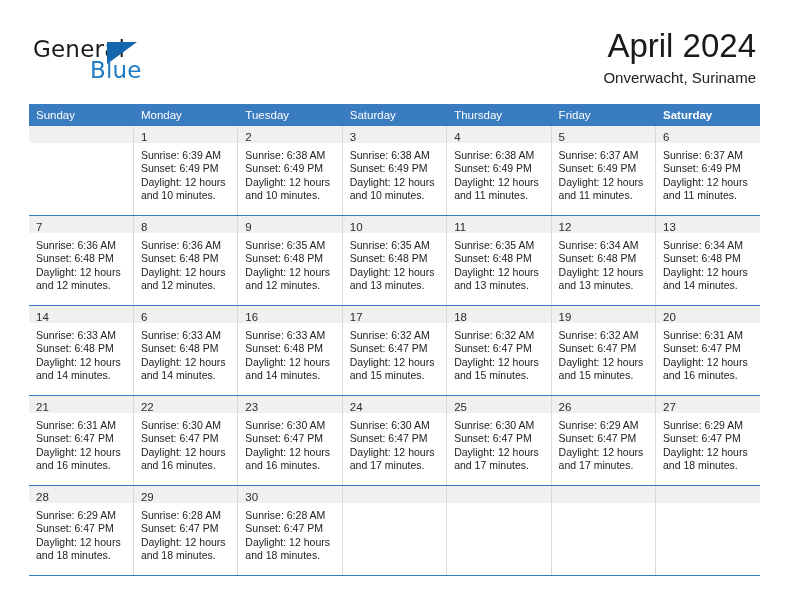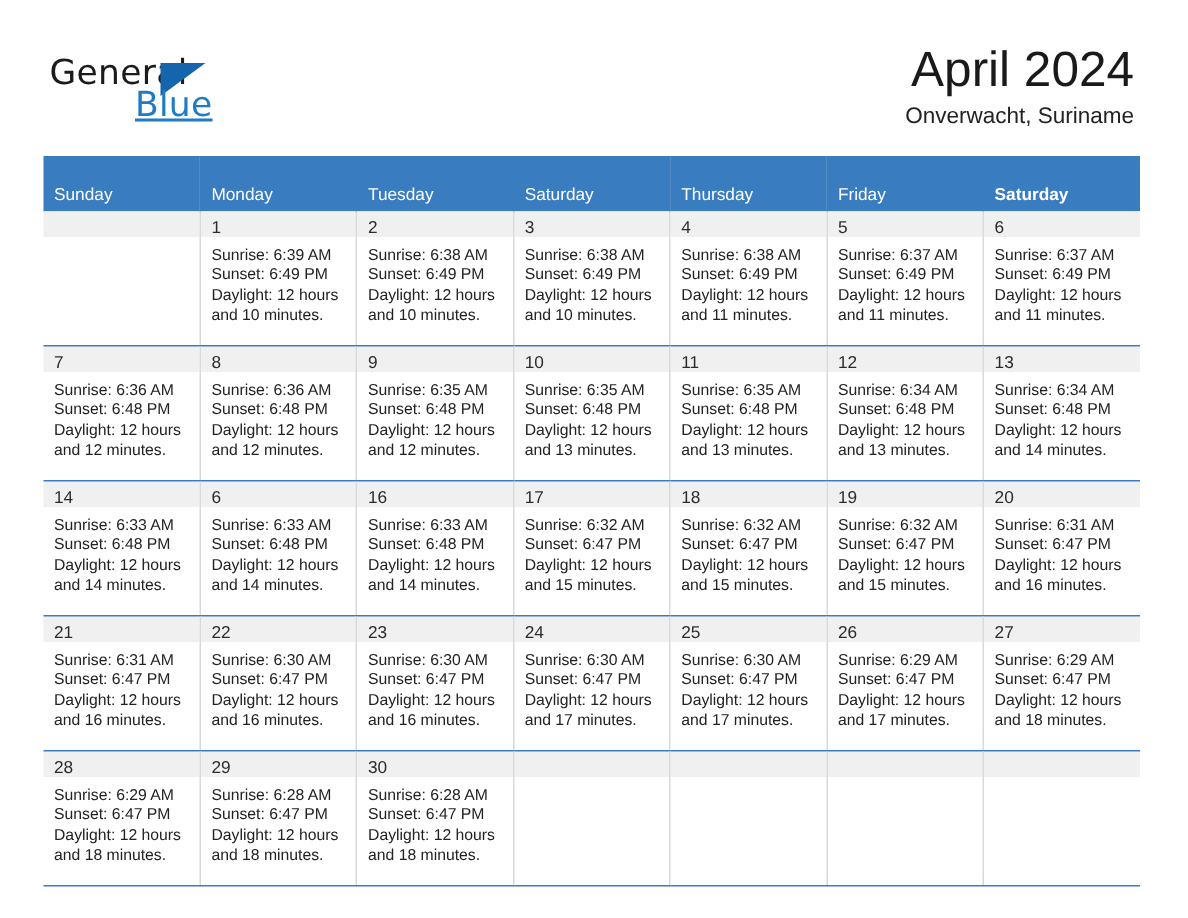--- a/index.html
+++ b/index.html
@@ -47,21 +47,20 @@
   }
   .logo-blue {
     position: absolute;
     left: 57px;
     top: 21px;
     font-size: 23px;
     letter-spacing: 0.2px;
     color: #1e7bc4;
     font-family: "DejaVu Sans", sans-serif;
     line-height: 26px;
-    text-decoration: underline;
   }
   .logo-tri {
     position: absolute;
     left: 74px;
     top: 6px;
     width: 0;
     height: 0;
     border-left: 30px solid #1565ad;
     border-bottom: 22px solid transparent;
   }
@@ -97,21 +96,21 @@
     width: 731px;
     border-collapse: collapse;
     table-layout: fixed;
   }
   .cal th {
     background: #3a7cc0;
     color: #ffffff;
     font-weight: normal;
     font-size: 11.5px;
     text-align: left;
-    padding: 20px 0 5px 7px;
+    padding: 5px 0 5px 7px;
     height: 11px;
     border-right: 1px solid #3a7cc0;
     font-family: "Liberation Sans", sans-serif;
   }
   .cal th:last-child { border-right: none; font-weight: bold; }
 
   .cal td {
     vertical-align: top;
     padding: 0;
     border-right: 1px solid #d9d9d9;

